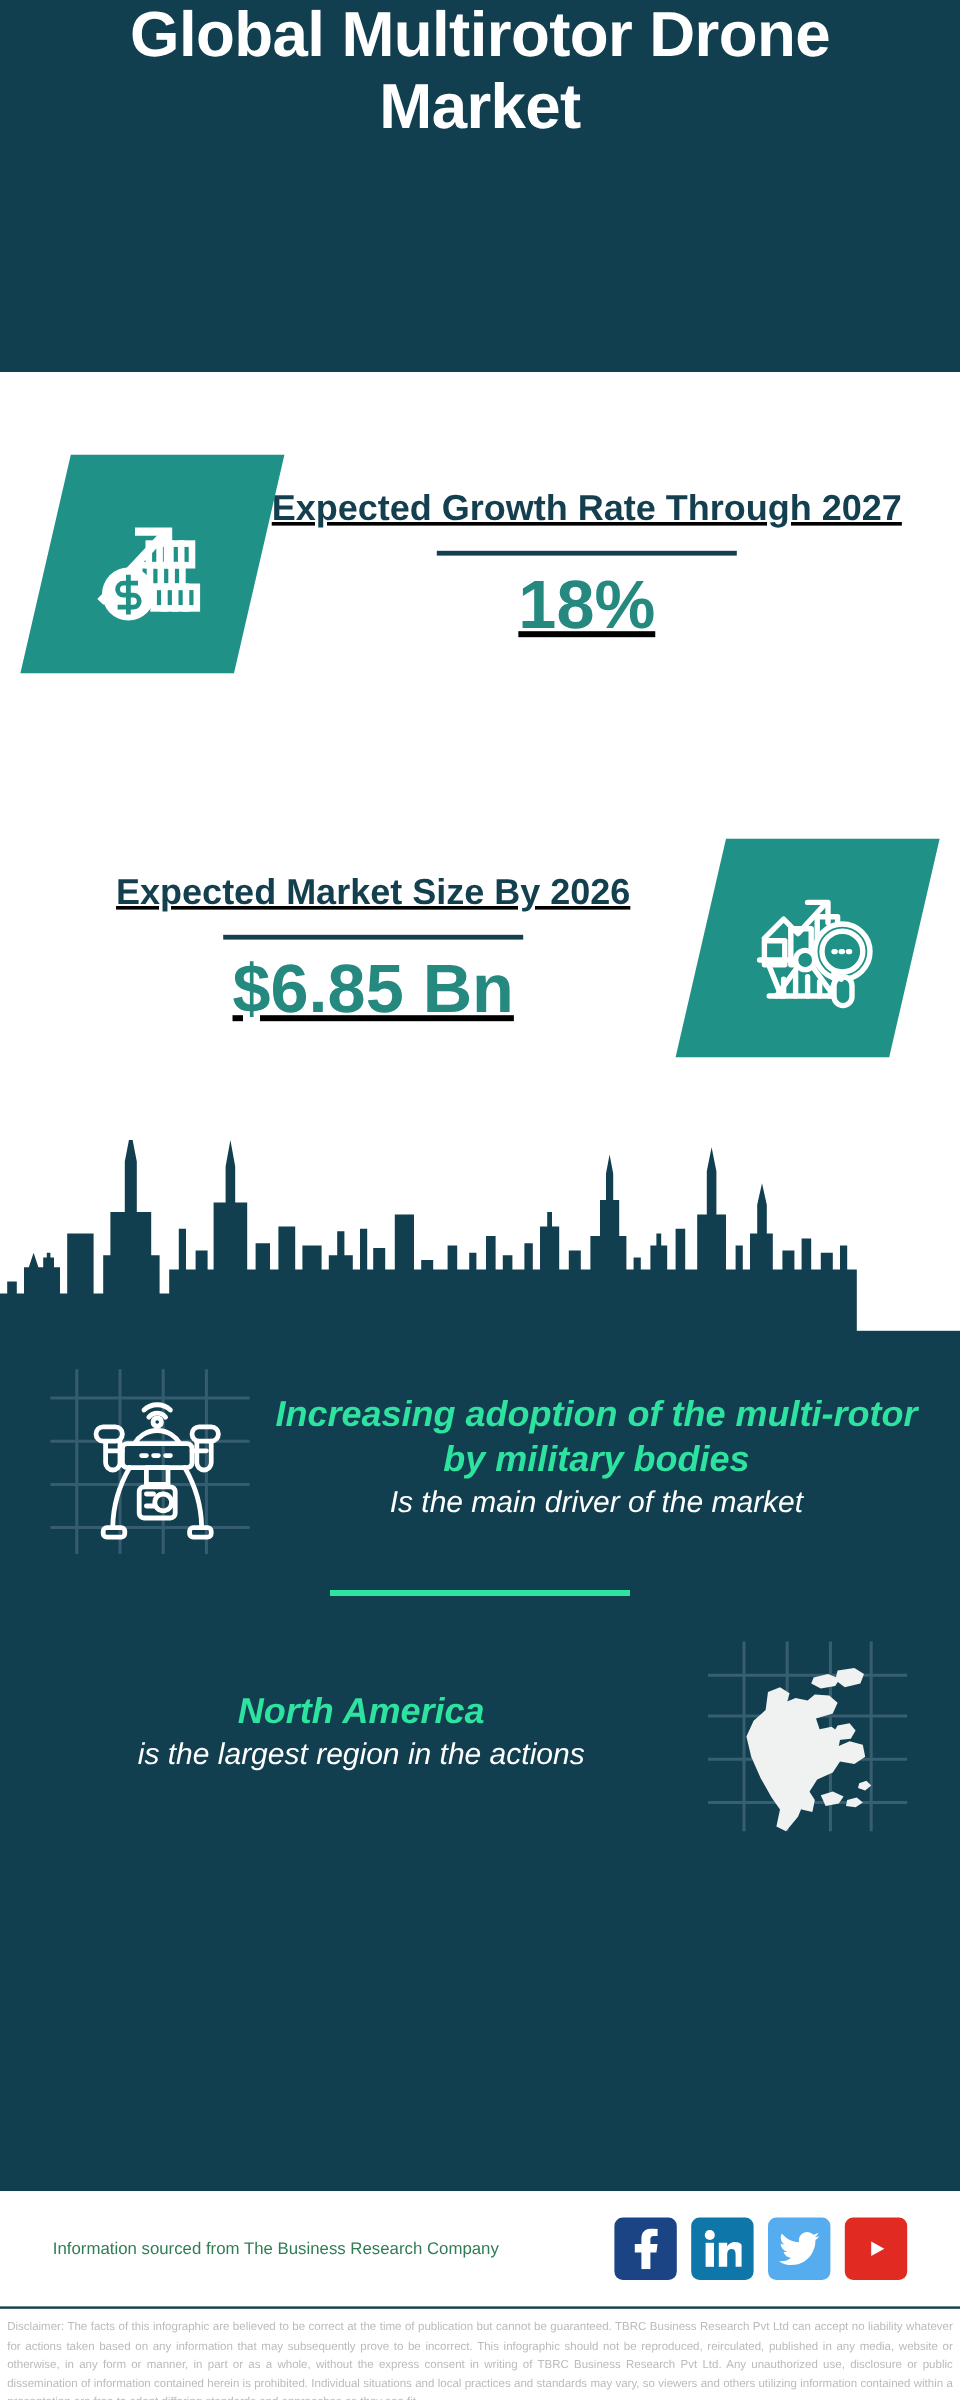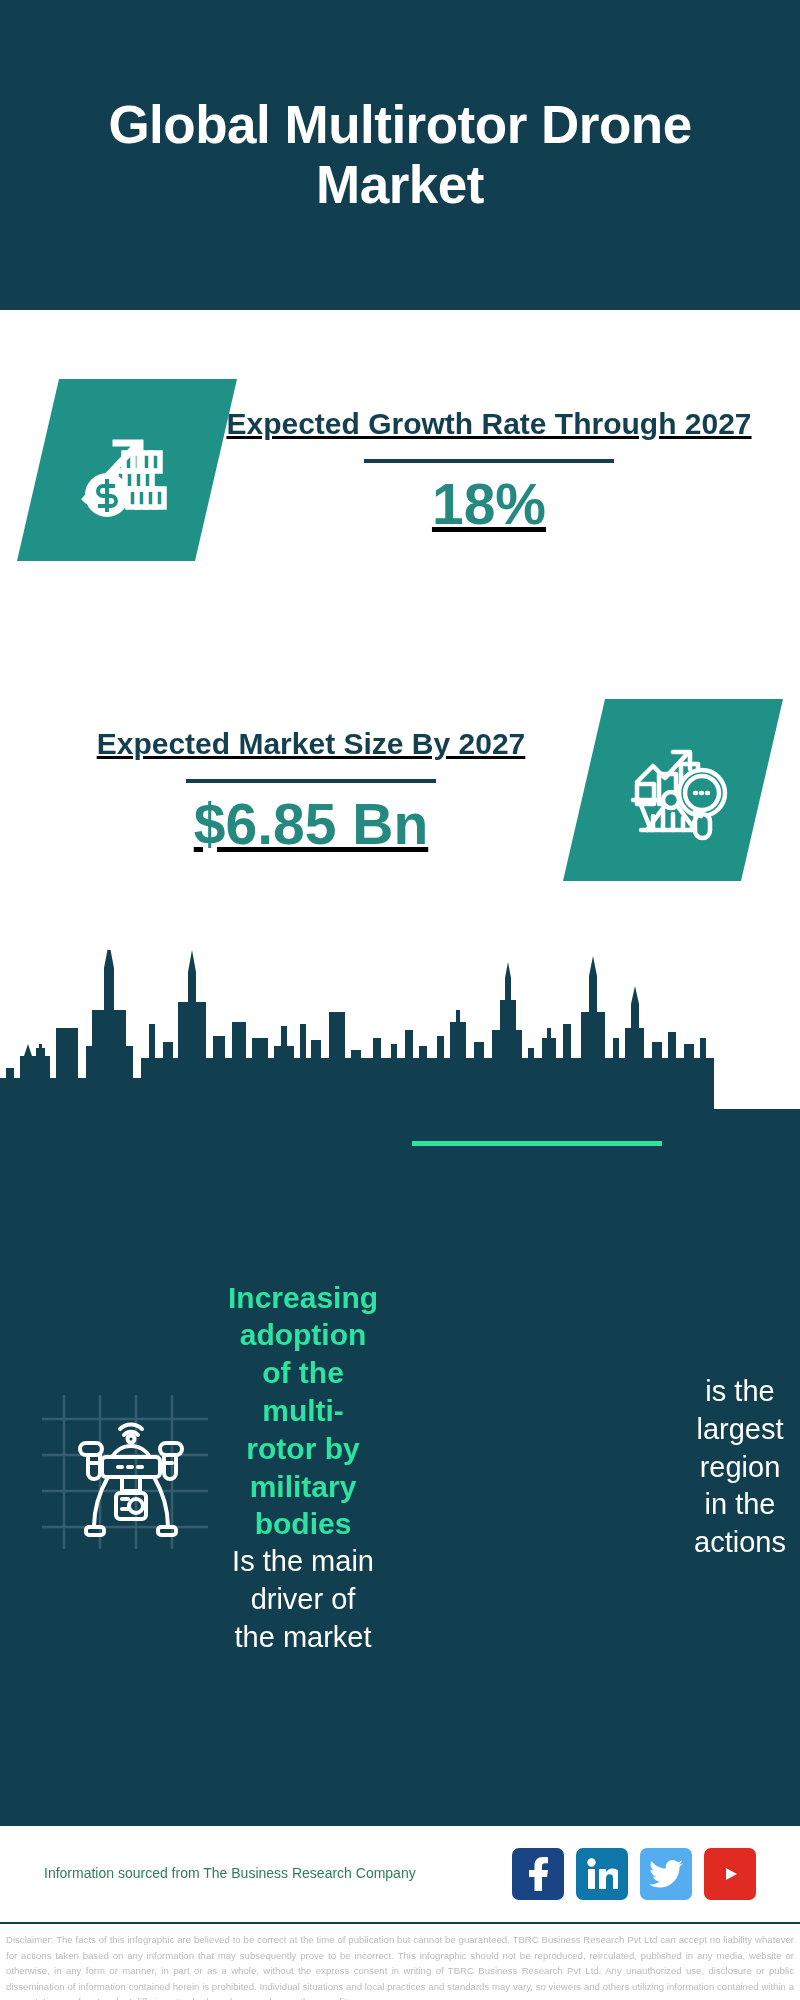--- a/index.html
+++ b/index.html
@@ -17,21 +17,20 @@
     background: #ffffff;
     display: flex;
     flex-direction: column;
   }
 
   
   .header {
     height: 310px;
     background: #123f4f;
     display: flex;
-    align-items: center;
     justify-content: center;
     padding: 0 46px;
     flex: none;
   }
   .header-title {
     color: #ffffff;
     font-size: 53px;
     font-weight: bold;
     line-height: 1.14;
     letter-spacing: -0.5px;
@@ -101,20 +100,22 @@
     margin-bottom: -1px;
   }
   .skyline-wrap svg { display: block; width: 800px; height: 160px; }
 
   
   .dark {
     flex: 1;
     background: #123f4f;
     padding: 10px 0 16px;
     display: flex;
+    flex-direction: column;
+    font-style: italic;
   }
 
   .insight {
     display: flex;
     align-items: center;
     padding: 6px 30px 0 28px;
     gap: 6px;
   }
   .insight.flip { flex-direction: row; }
 
@@ -132,21 +133,21 @@
     padding: 0 4px;
   }
   .insight-hi {
     color: #2ee2a0;
     font-size: 30px;
     font-weight: bold;
     line-height: 1.26;
   }
   .insight-sub {
     color: #ffffff;
-    font-size: 29px;
+    font-size: 25px;
     font-weight: normal;
     line-height: 1.3;
   }
 
   .divider {
     width: 250px;
     height: 5px;
     background: #2ee2a0;
     margin: 22px auto 18px;
     flex: none;
@@ -226,21 +227,21 @@
       </div>
       <div class="stat-text">
         <div class="stat-label">Expected Growth Rate Through 2027</div>
         <div class="stat-rule"></div>
         <div class="stat-value">18%</div>
       </div>
     </div>
 
     <div class="stat-row reverse">
       <div class="stat-text">
-        <div class="stat-label">Expected Market Size By 2027</div>
+        <div class="stat-label">Expected Market Size By 2026</div>
         <div class="stat-rule"></div>
         <div class="stat-value">$6.85 Bn</div>
       </div>
       <div class="icon-tile">
         <svg width="112" height="112" viewBox="0 0 112 112" fill="none" stroke="#ffffff" stroke-width="4.5" stroke-linecap="round" stroke-linejoin="round">
           <path d="M20 48 L36 32 L48 44 L70 20"></path>
           <path d="M56 18 H73 V35"></path>
           <rect x="20" y="50" width="17" height="20"></rect>
           <rect x="42" y="40" width="17" height="30"></rect>
           <rect x="64" y="30" width="17" height="40"></rect>
@@ -302,20 +303,21 @@
       <div class="insight-text">
         <div class="insight-hi">Increasing adoption of the multi-rotor by military bodies</div>
         <div class="insight-sub">Is the main driver of the market</div>
       </div>
     </div>
 
     <div class="divider"></div>
 
     <div class="insight flip">
       <div class="insight-text">
+        <div class="insight-hi">North America</div>
         <div class="insight-sub">is the largest region in the actions</div>
       </div>
       <div class="grid-icon">
         <svg width="190" height="178" viewBox="0 0 190 178">
           <g stroke="#3d6375" stroke-width="2.5" opacity="0.9">
             <path d="M10 42 H176 M10 76 H176 M10 112 H176 M10 148 H176"></path>
             <path d="M40 14 V172 M76 14 V172 M112 14 V172 M146 14 V172"></path>
           </g>
           <g fill="#f0f1f1">
             <path d="M98 44 l12 -3 l10 4 l-4 6 l-12 2 l-8 -4 z"></path>

